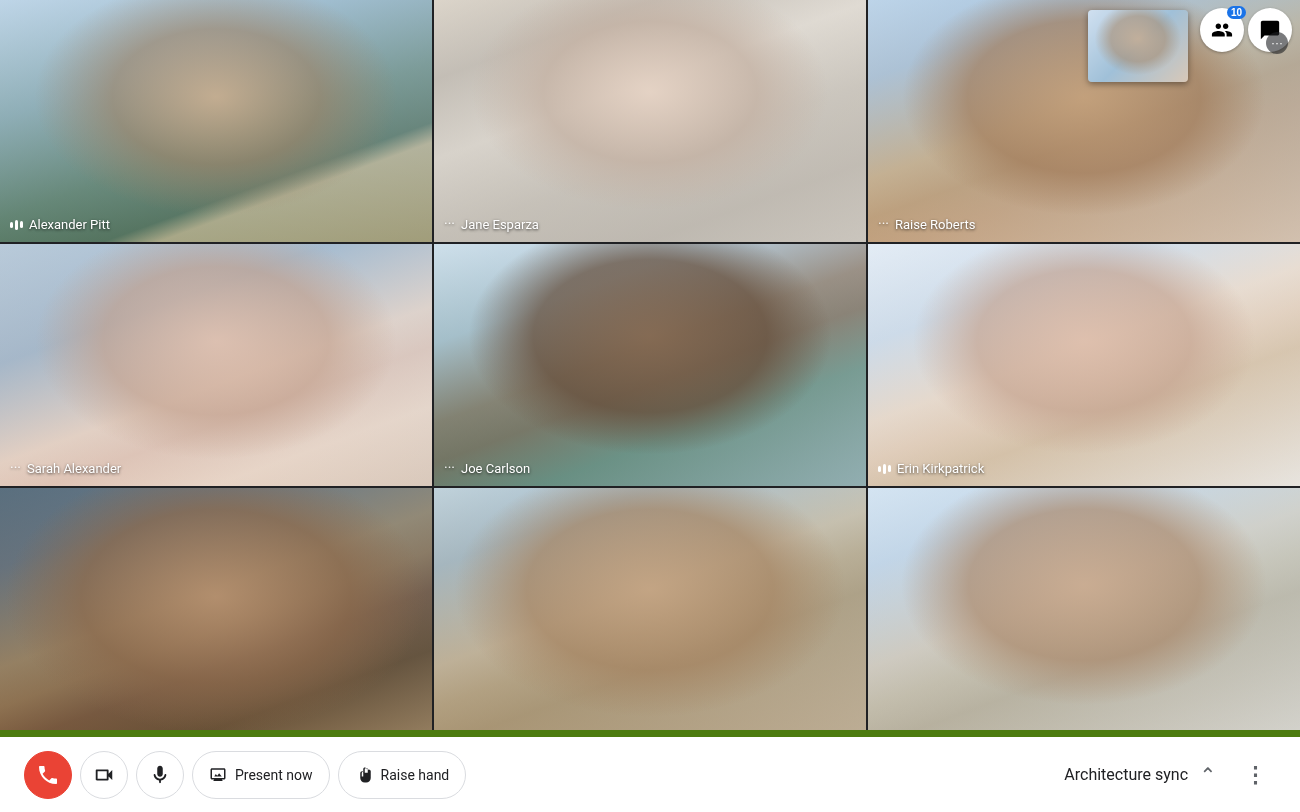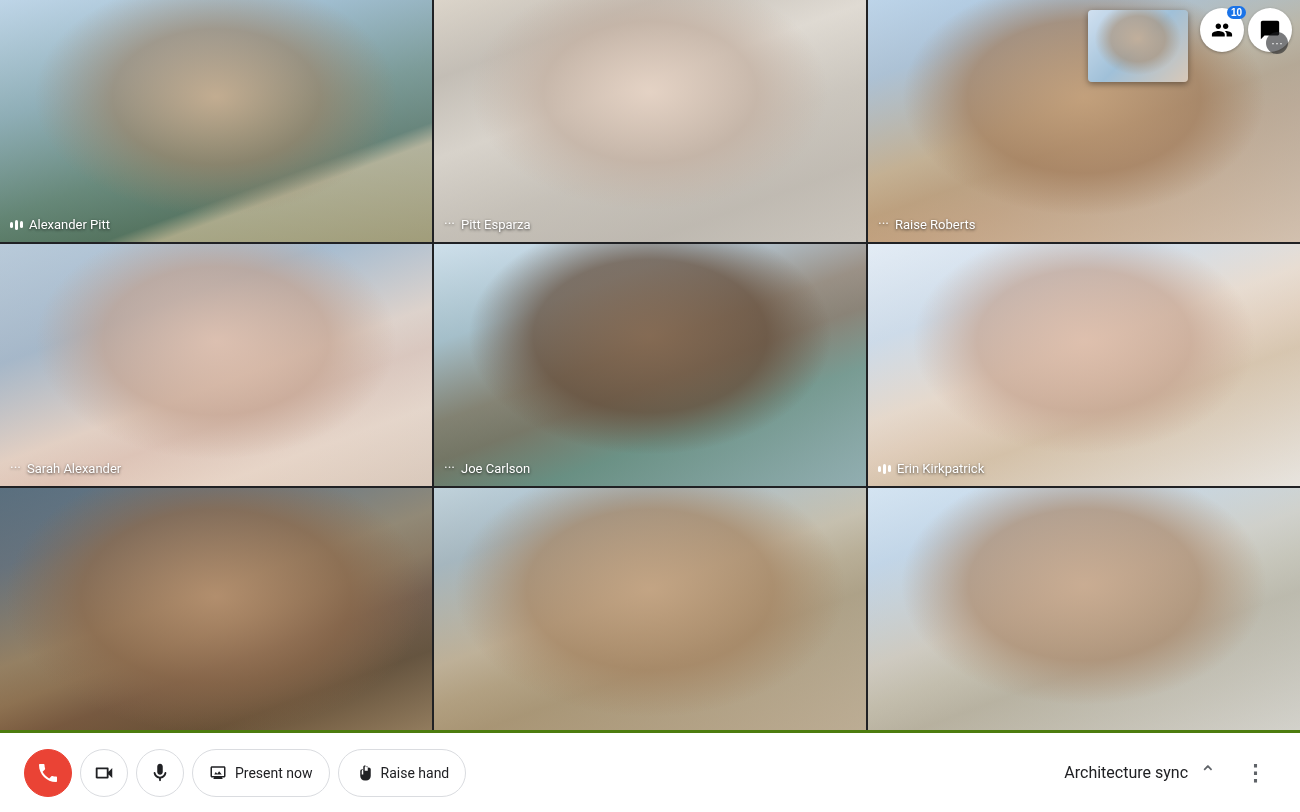--- a/index.html
+++ b/index.html
@@ -165,21 +165,21 @@
       position: absolute;
       bottom: 0;
       left: 0;
       right: 0;
       height: 82px;
       background: white;
       display: flex;
       align-items: center;
       padding: 0 24px;
       gap: 8px;
-      border-top: 3px solid #4d7c0f;
+      border-top: 7px solid #4d7c0f;
     }
 
     .toolbar-btn {
       background: none;
       border: 1px solid #dadce0;
       border-radius: 24px;
       height: 48px;
       padding: 0 16px;
       display: flex;
       align-items: center;
@@ -253,21 +253,21 @@
           <span class="bar2"></span>
           <span class="bar3"></span>
       </div>
       <span>Alexander Pitt</span>
     </div>
   </div>
 
   <div class="video-tile tile-2">
     <div class="participant-label">
       <span class="mic-muted">···</span>
-      <span>Pitt Esparza</span>
+      <span>Jane Esparza</span>
     </div>
   </div>
 
   <div class="video-tile tile-3">
     <div class="participant-label">
       <span class="mic-muted">···</span>
       <span>Raise Roberts</span>
     </div>
   </div>
 

